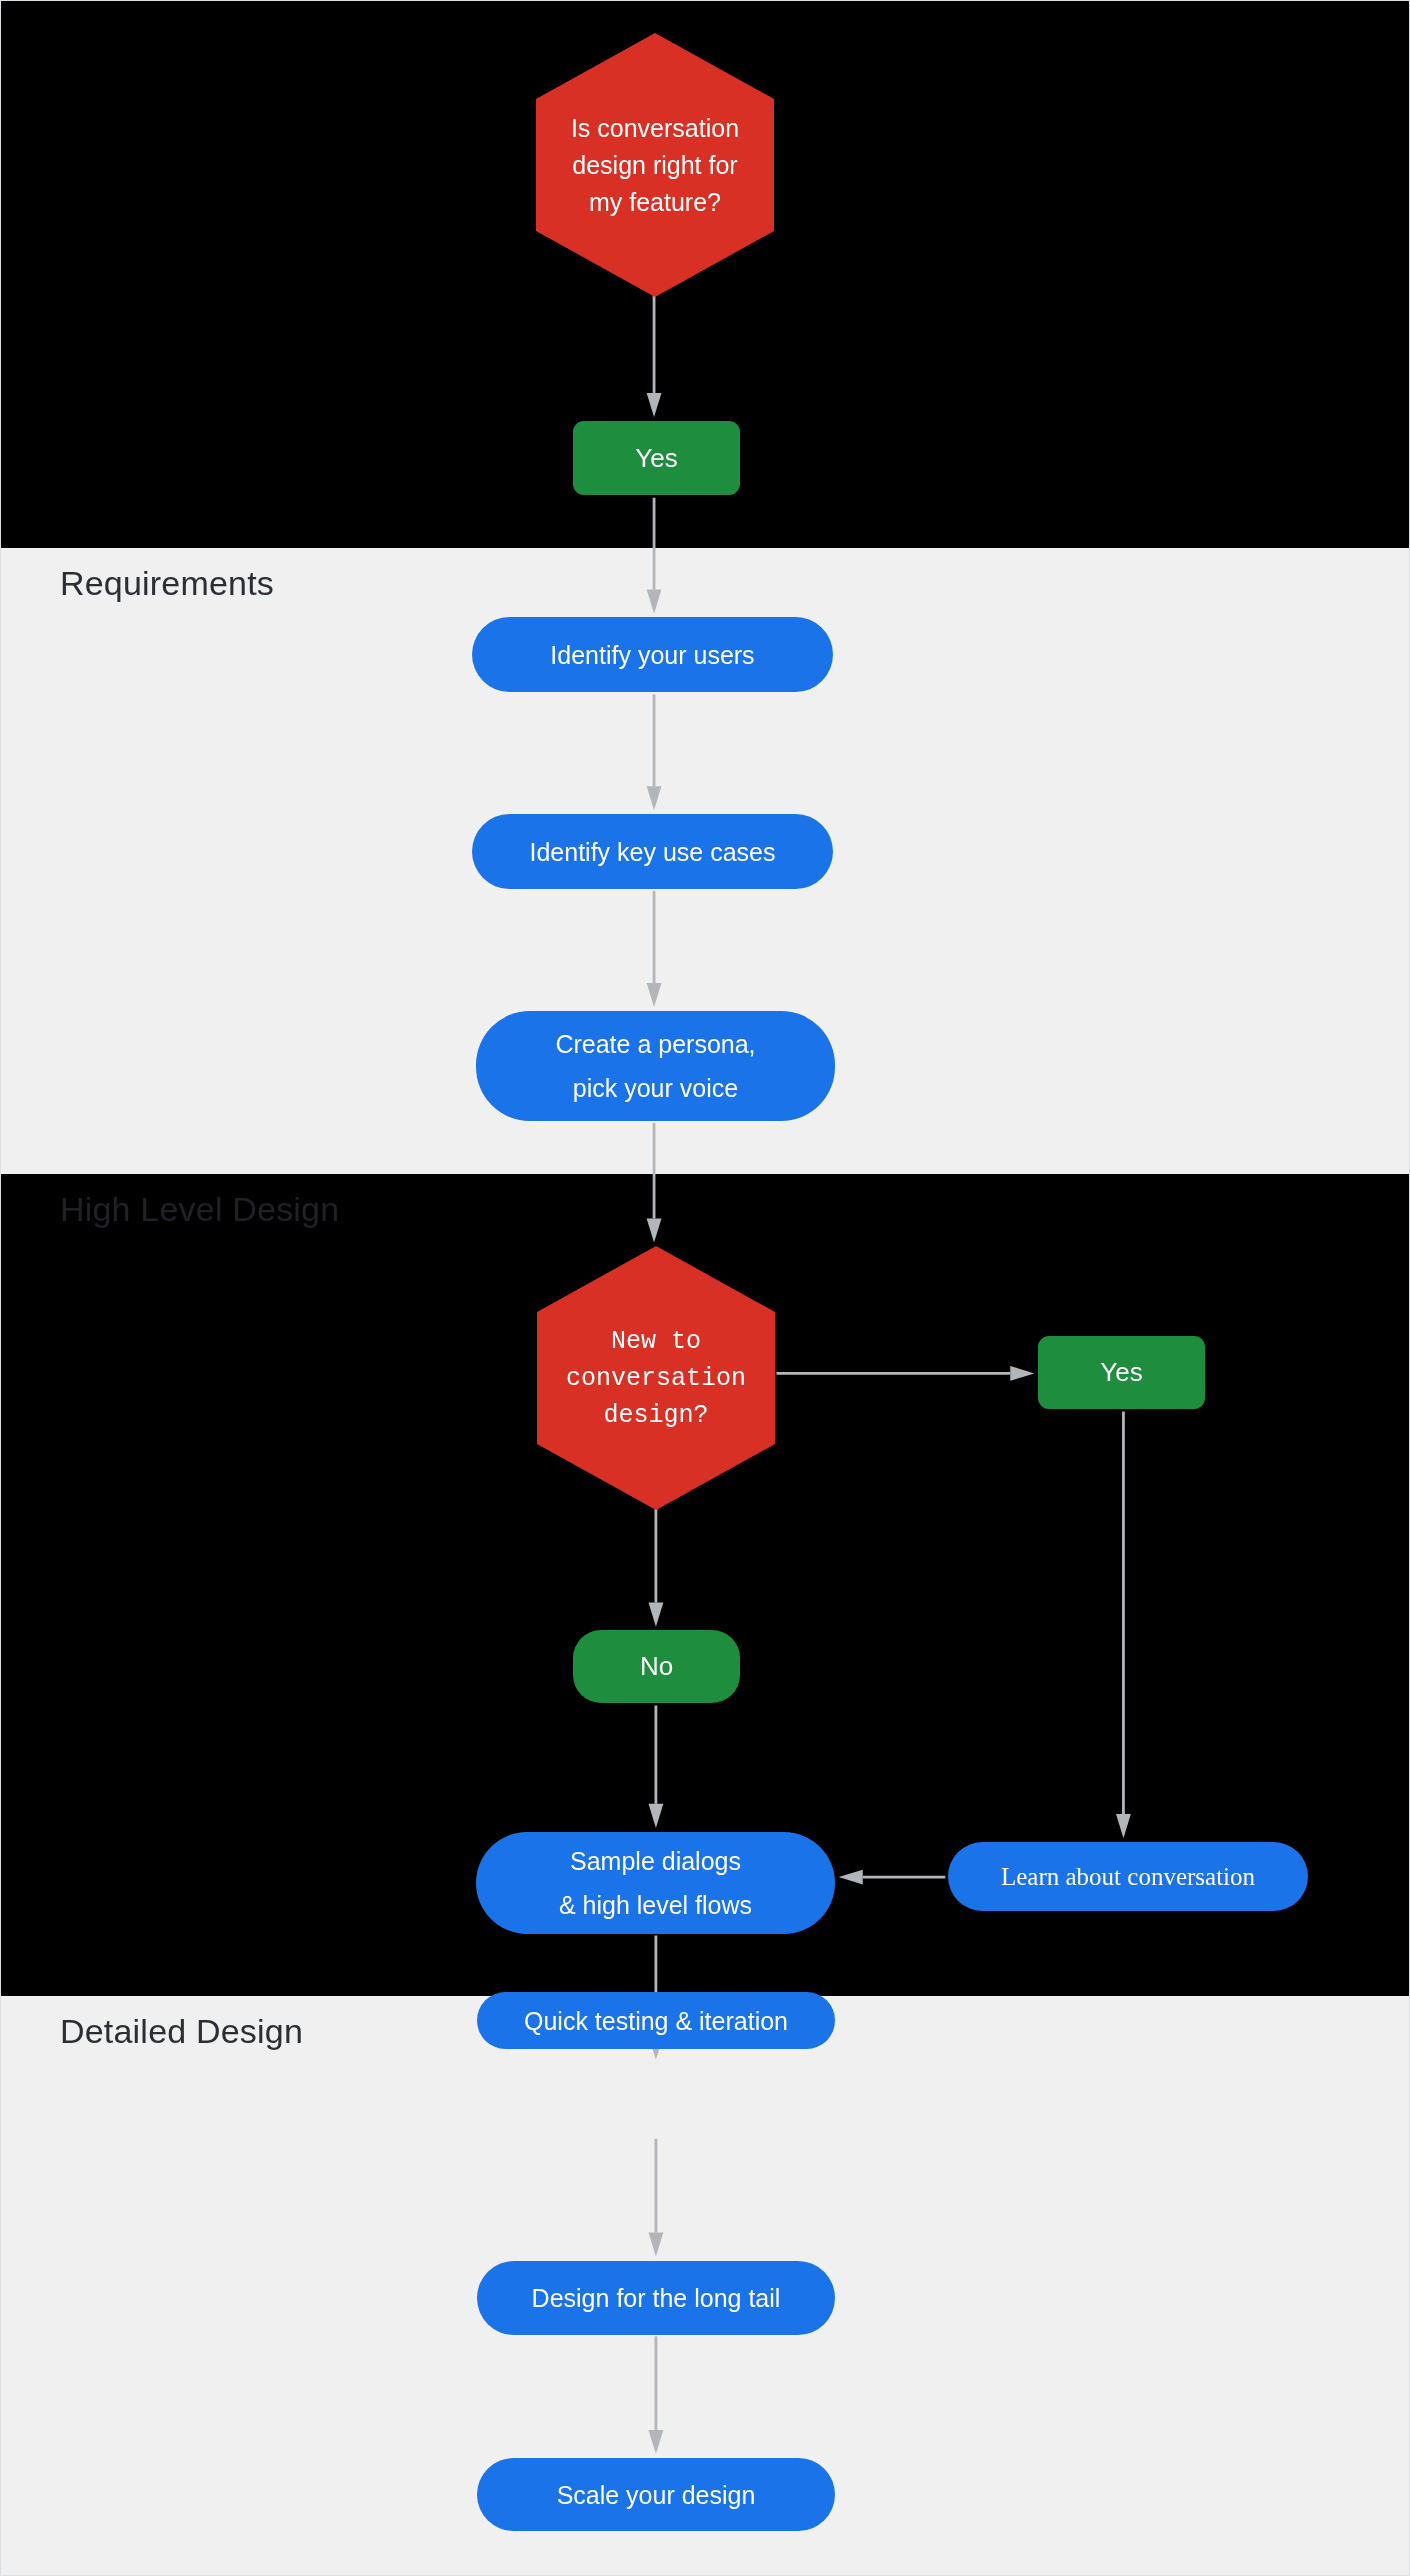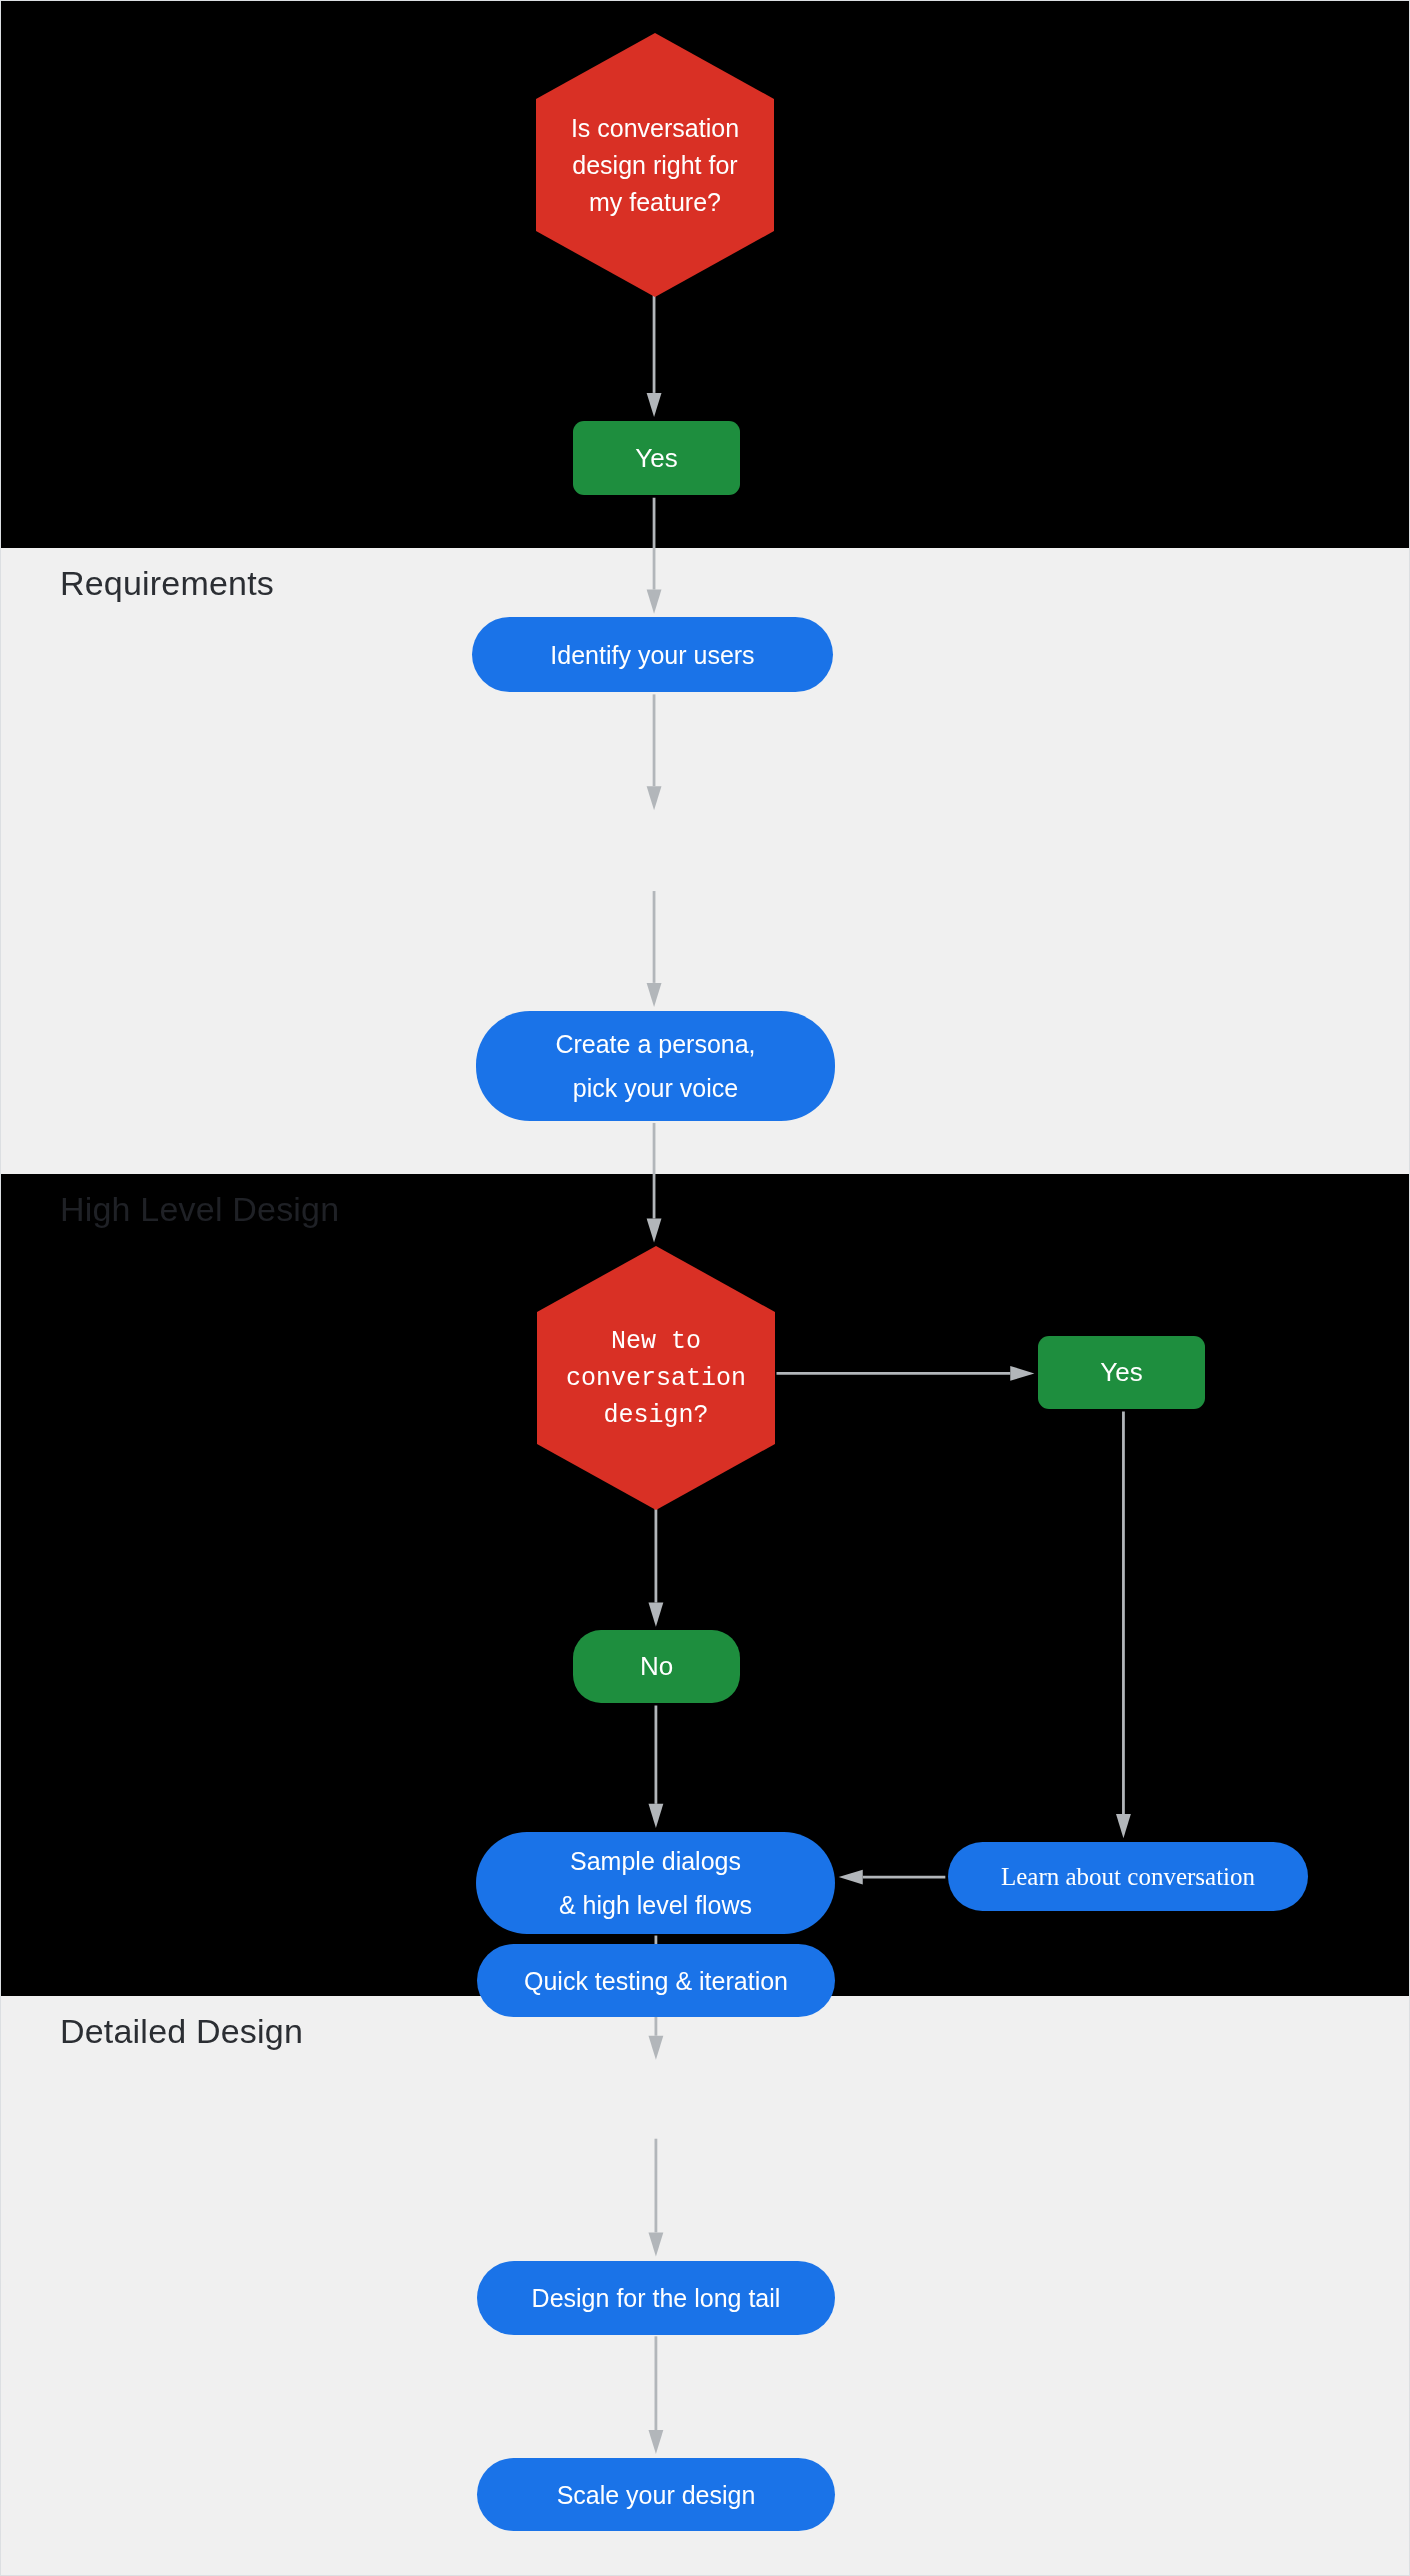--- a/index.html
+++ b/index.html
@@ -78,21 +78,21 @@
     background: #1a73e8;
     border-radius: 927px;
     font-size: 25px;
     line-height: 44px;
   }
   #node-identify-users     { left: 471px;  top: 616px;  width: 361px; height: 75px; }
   #node-identify-use-cases { left: 471px;  top: 813px;  width: 361px; height: 75px; }
   #node-create-persona     { left: 475px;  top: 1010px; width: 359px; height: 110px; border-radius: 54px; }
   #node-sample-dialogs     { left: 475px;  top: 1831px; width: 359px; height: 102px; border-radius: 51px; }
   #node-learn-conversation { left: 947px; top: 1841px; width: 360px; height: 69px; font-family: Liberation Serif, serif; }
-  #node-quick-testing      { left: 476px;  top: 1943px; width: 358px; height: 73px; }
+  #node-quick-testing      { left: 476px;  top: 1991px; width: 358px; height: 57px; }
   #node-long-tail          { left: 476px;  top: 2260px; width: 358px; height: 74px; }
   #node-scale-design       { left: 476px;  top: 2457px; width: 358px; height: 73px; }
 </style>
 </head>
 <body>
 
 <div class="canvas">
 
   <div class="section section-1"></div>
   <div class="section section-2">
@@ -161,20 +161,21 @@
   </svg>
 
   <div class="node decision" id="node-decision-1">Is conversation
 design right for
 my feature?</div>
 
   <div class="node answer" id="node-yes-1">Yes</div>
 
   <div class="node process" id="node-identify-users">Identify your users</div>
 
+  <div class="node process" id="node-identify-use-cases">Identify key use cases</div>
 
   <div class="node process" id="node-create-persona">Create a persona,
 pick your voice</div>
 
   <div class="node decision" id="node-decision-2">New to
 conversation
 design?</div>
 
   <div class="node answer" id="node-yes-2">Yes</div>
 

